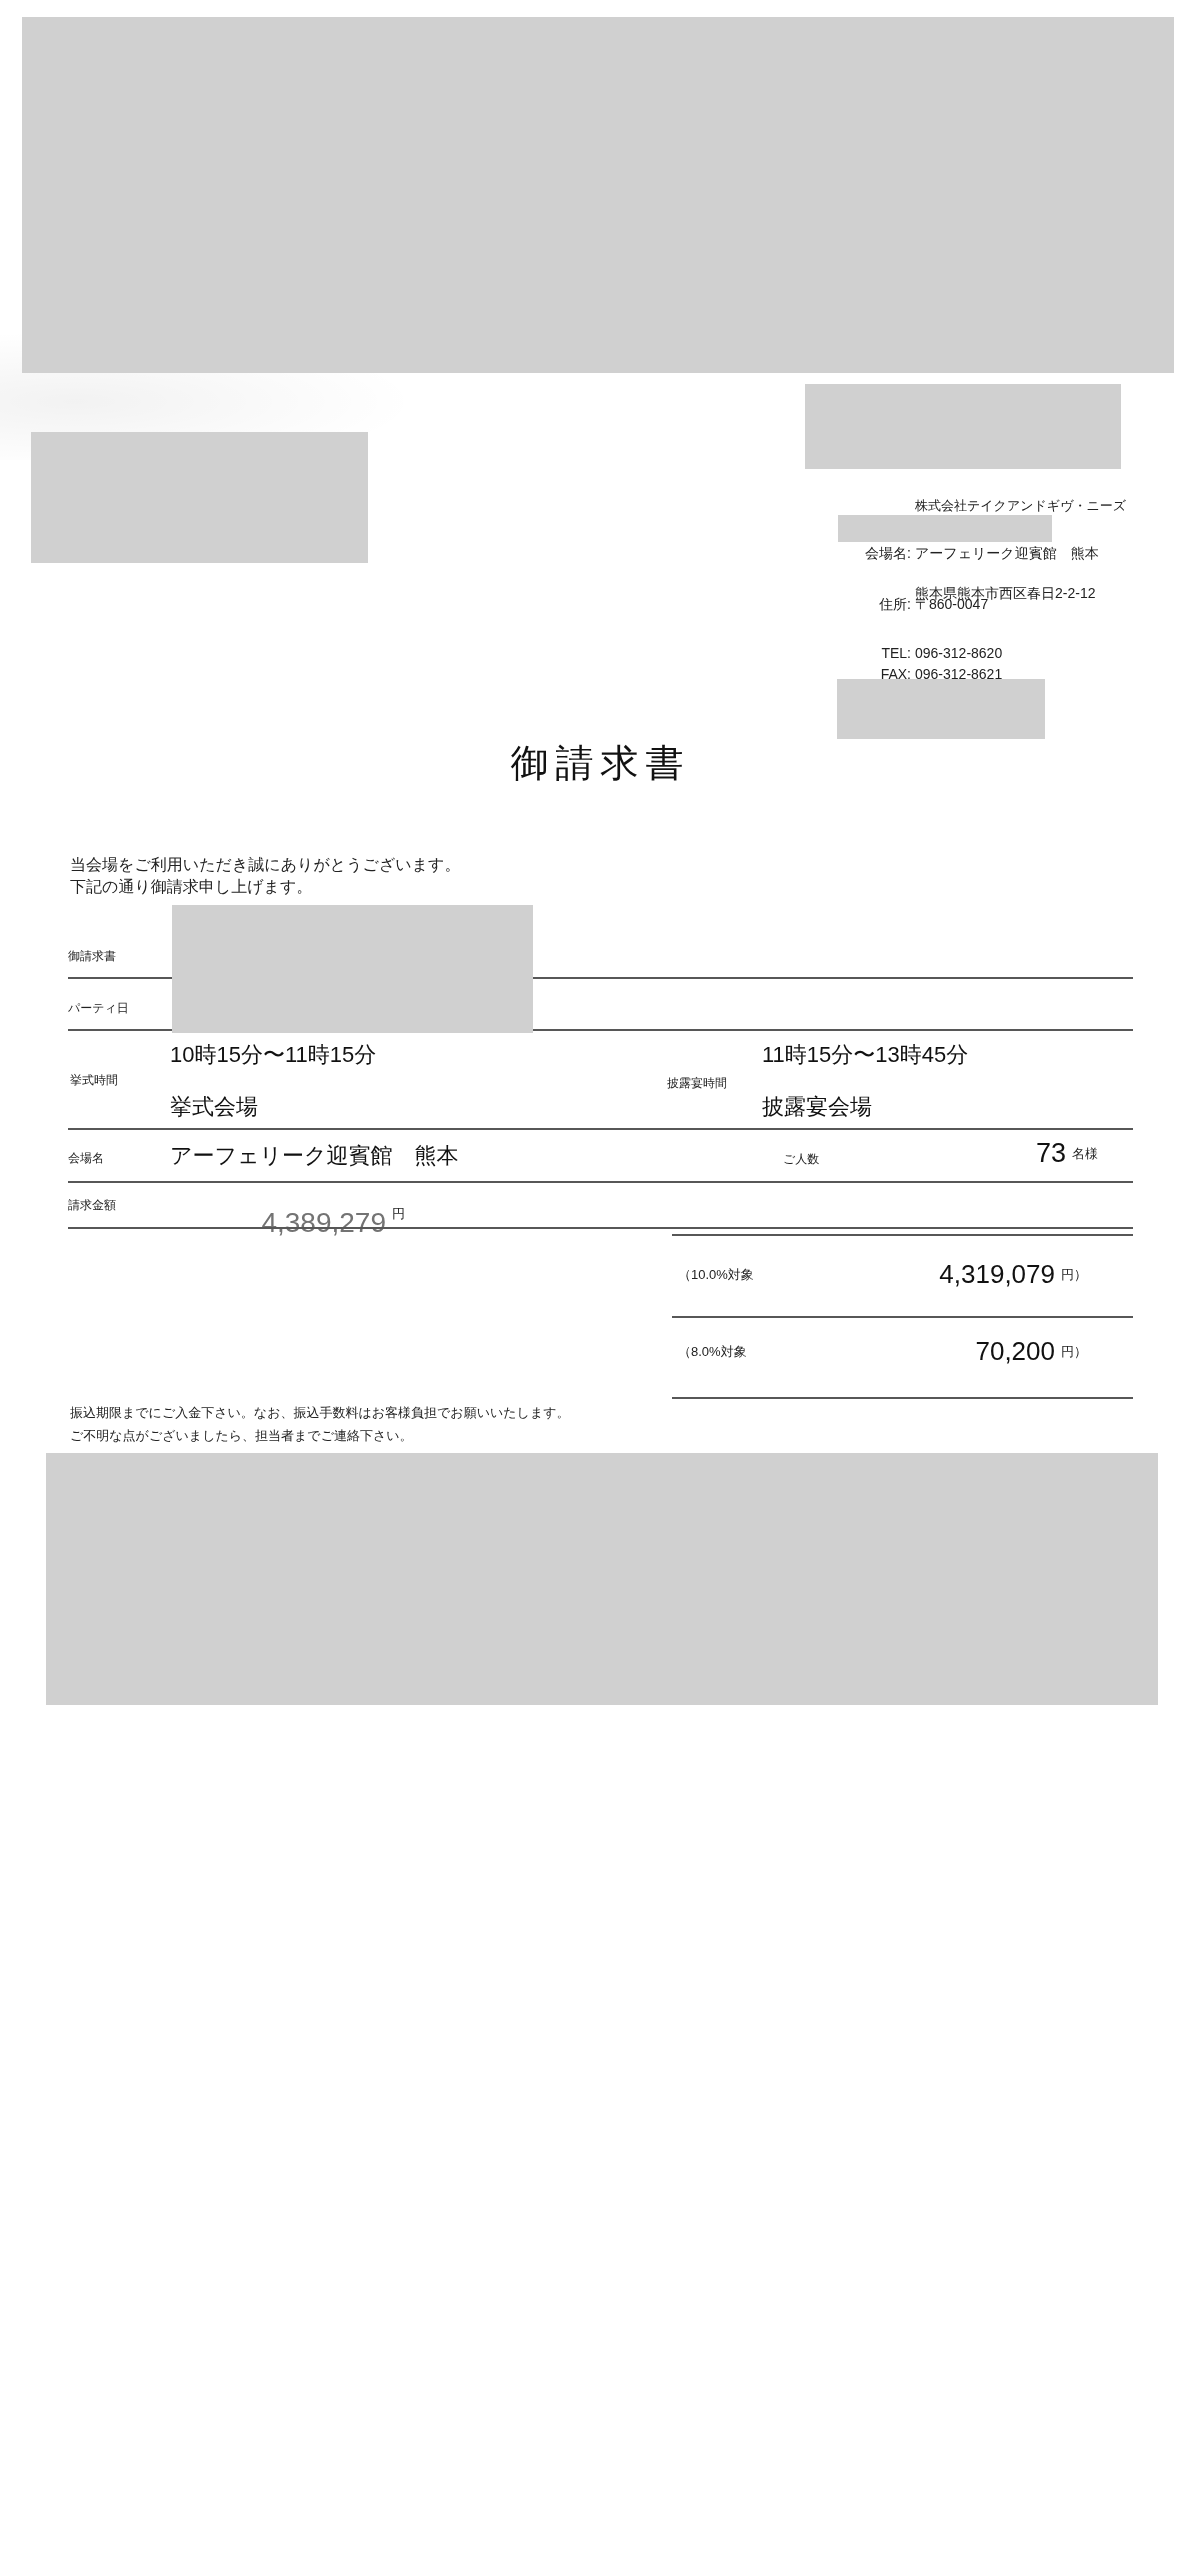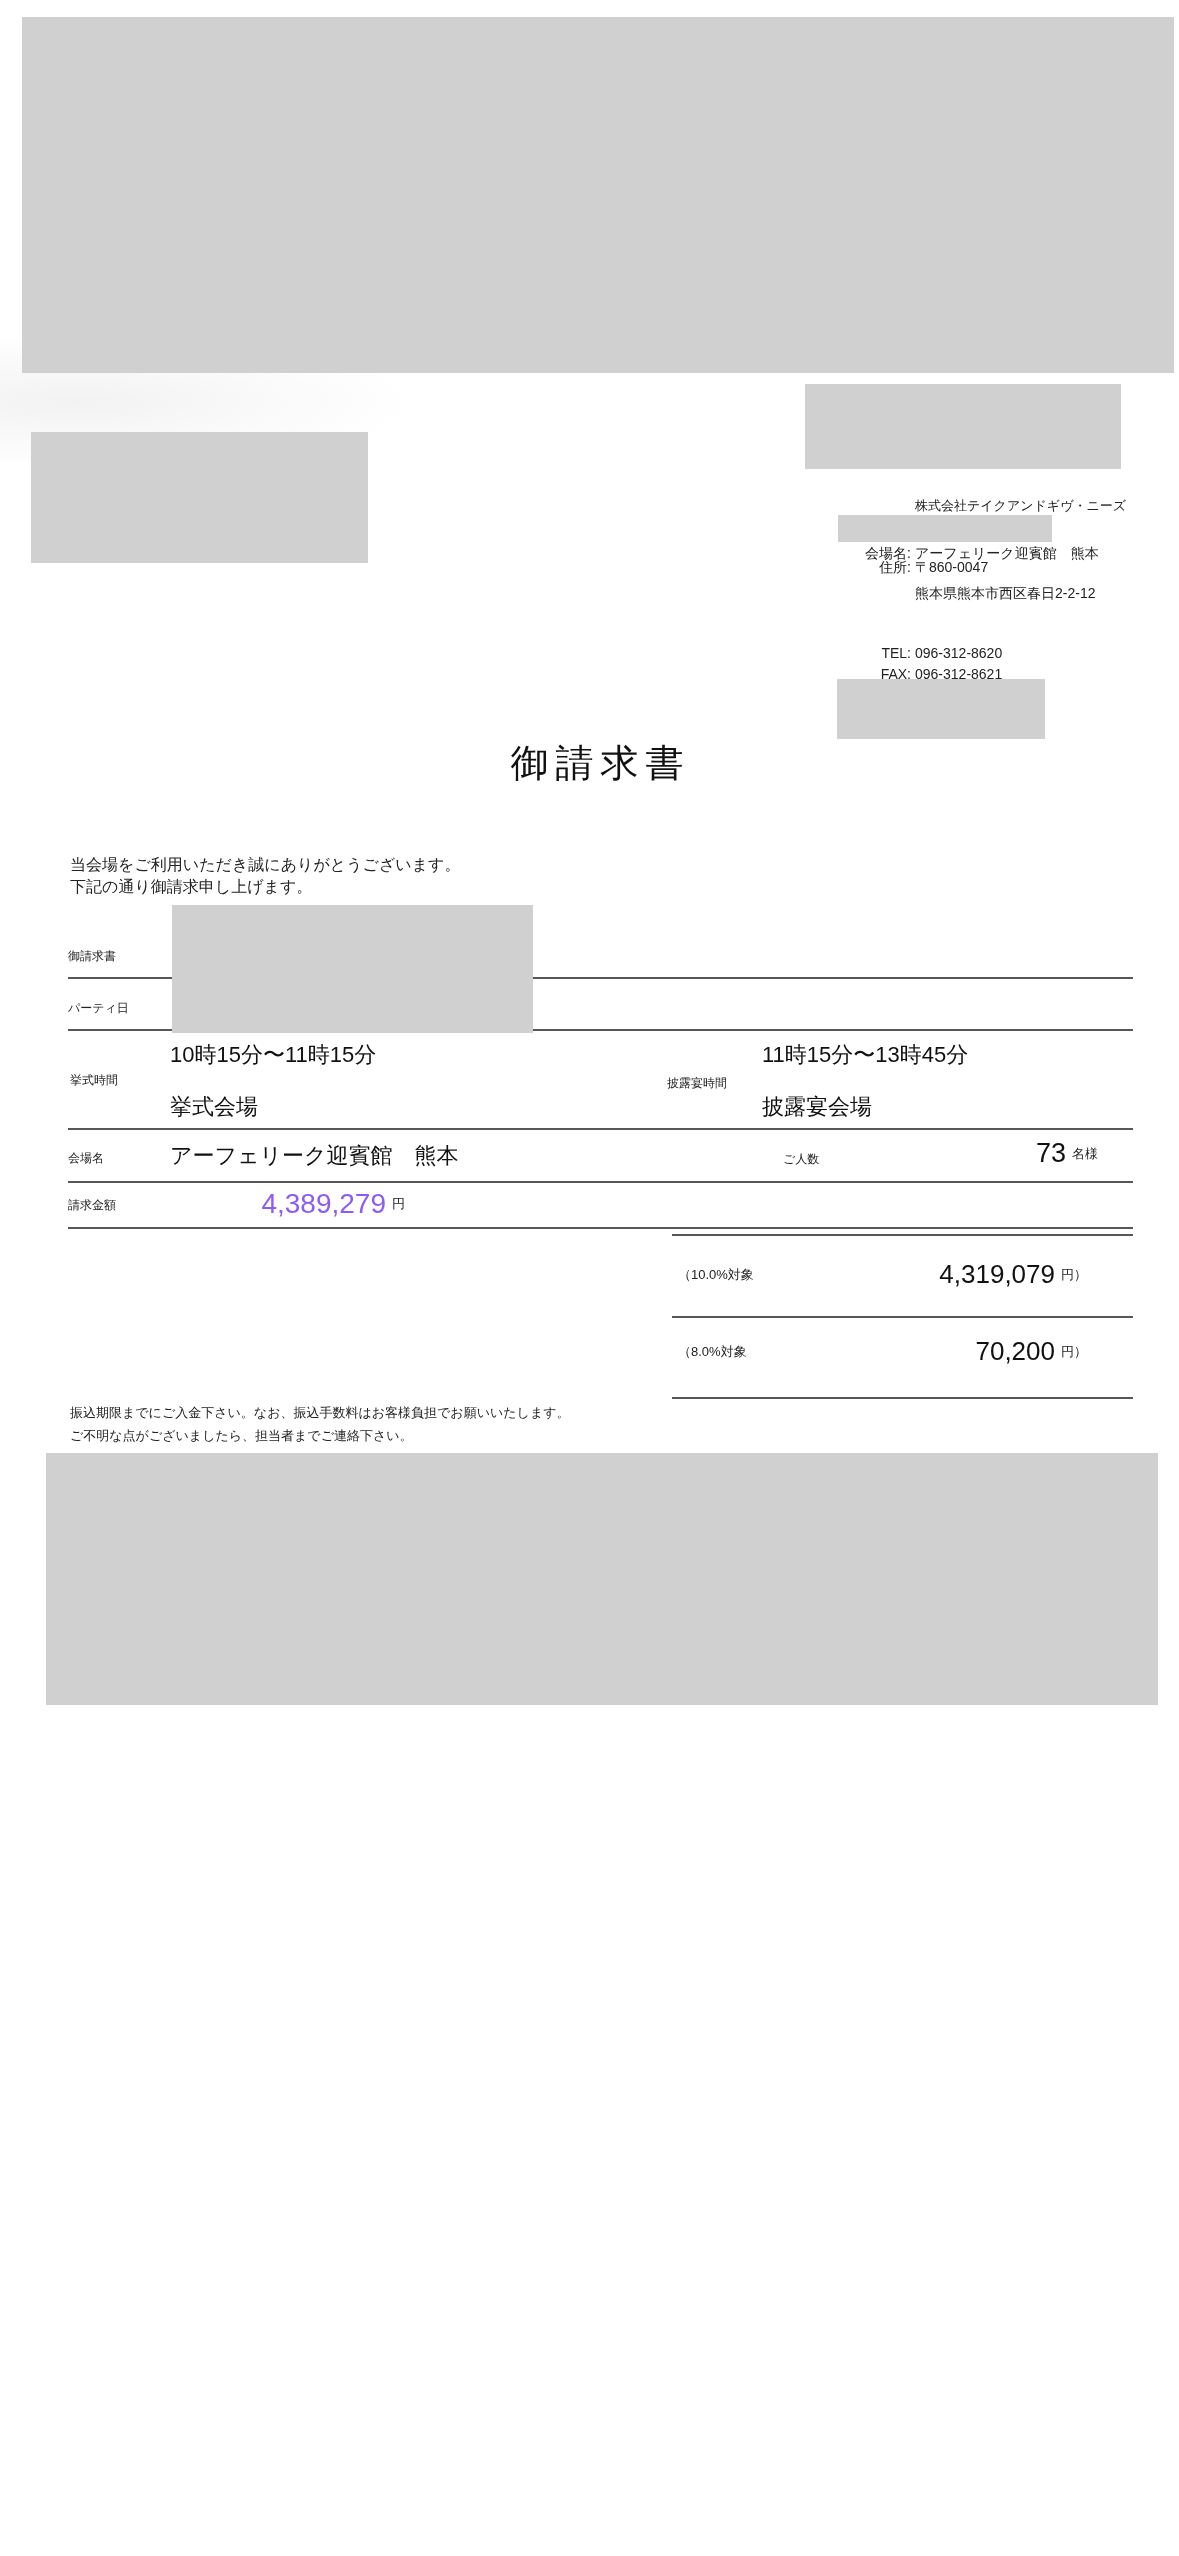--- a/index.html
+++ b/index.html
@@ -23,21 +23,21 @@
     position:absolute; left:68px; width:1065px; top:738px;
     text-align:center; font-size:38px; letter-spacing:7px;
     font-weight:500; color:#111;
   }
   .greet { position:absolute; left:70px; font-size:16px; color:#222; white-space:nowrap; }
   .note  { position:absolute; left:70px; font-size:13px; color:#222; white-space:nowrap; }
   .row-lbl { position:absolute; font-size:12px; color:#222; white-space:nowrap; }
   .big-val { position:absolute; font-size:22px; color:#111; white-space:nowrap; }
   .num-group { position:absolute; display:flex; align-items:center; white-space:nowrap; }
   .num-big { font-size:27px; font-weight:400; color:#111; }
-  .num-amount { font-size:28px; font-weight:400; color:#8b5cf6; }
+  .num-amount { font-size:28px; font-weight:400; color:#737373;margin-top:19px; }
   .num-tax { font-size:26px; font-weight:400; color:#111; }
   .unit-sm { font-size:13px; margin-left:6px; color:#222; }
   .tax-lbl { position:absolute; font-size:13px; color:#222; white-space:nowrap; }
   
   .shade {
     position:absolute; left:0; top:330px; width:420px; height:130px;
     background:radial-gradient(ellipse at 18% 55%, rgba(0,0,0,0.05), rgba(0,0,0,0) 70%);
     pointer-events:none;
   }
 </style>
@@ -55,21 +55,21 @@
   <div class="redact" style="left:837px; top:679px; width:208px; height:60px;"></div>
 
   <div class="info-row" style="top:497px; font-size:13px;">
     <span class="info-lbl"></span>
     <span class="info-val">株式会社テイクアンドギヴ・ニーズ</span>
   </div>
   <div class="info-row" style="top:545px;">
     <span class="info-lbl">会場名:</span>
     <span class="info-val">アーフェリーク迎賓館　熊本</span>
   </div>
-  <div class="info-row" style="top:559px;align-items:center;">
+  <div class="info-row" style="top:596px;align-items:center;">
     <span class="info-lbl">住所:</span>
     <span class="info-val">〒860-0047</span>
   </div>
   <div class="info-row" style="top:585px;">
     <span class="info-lbl"></span>
     <span class="info-val">熊本県熊本市西区春日2-2-12</span>
   </div>
   <div class="info-row" style="top:645px;">
     <span class="info-lbl">TEL:</span>
     <span class="info-val">096-312-8620</span>

